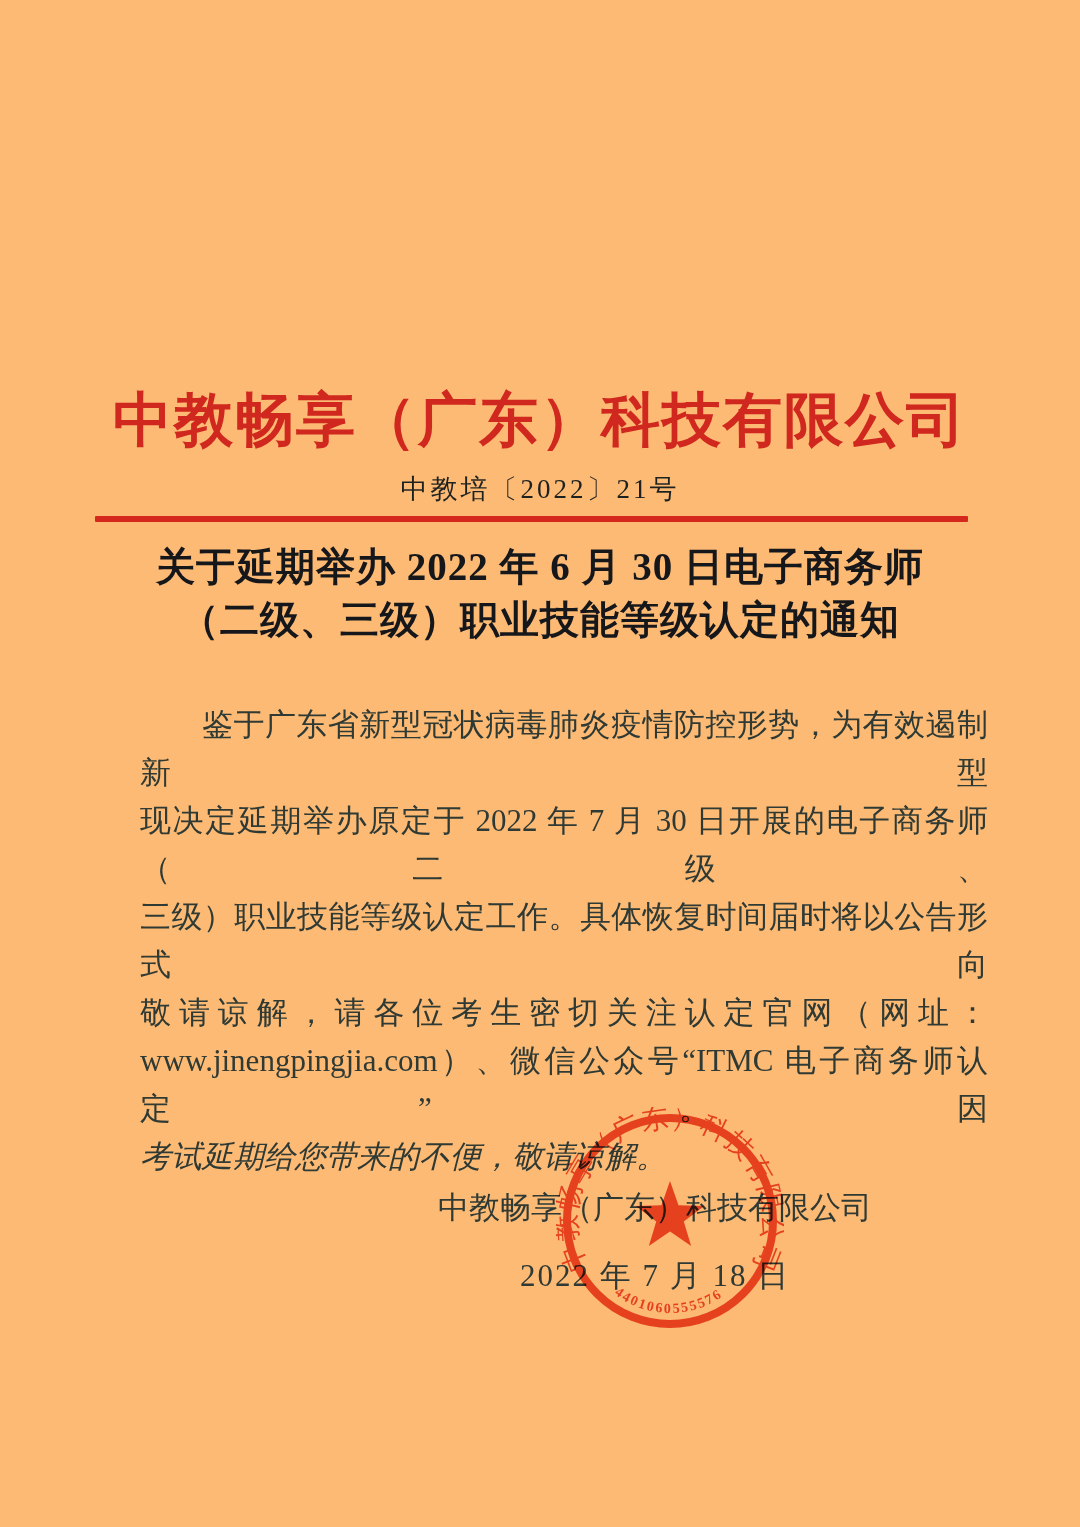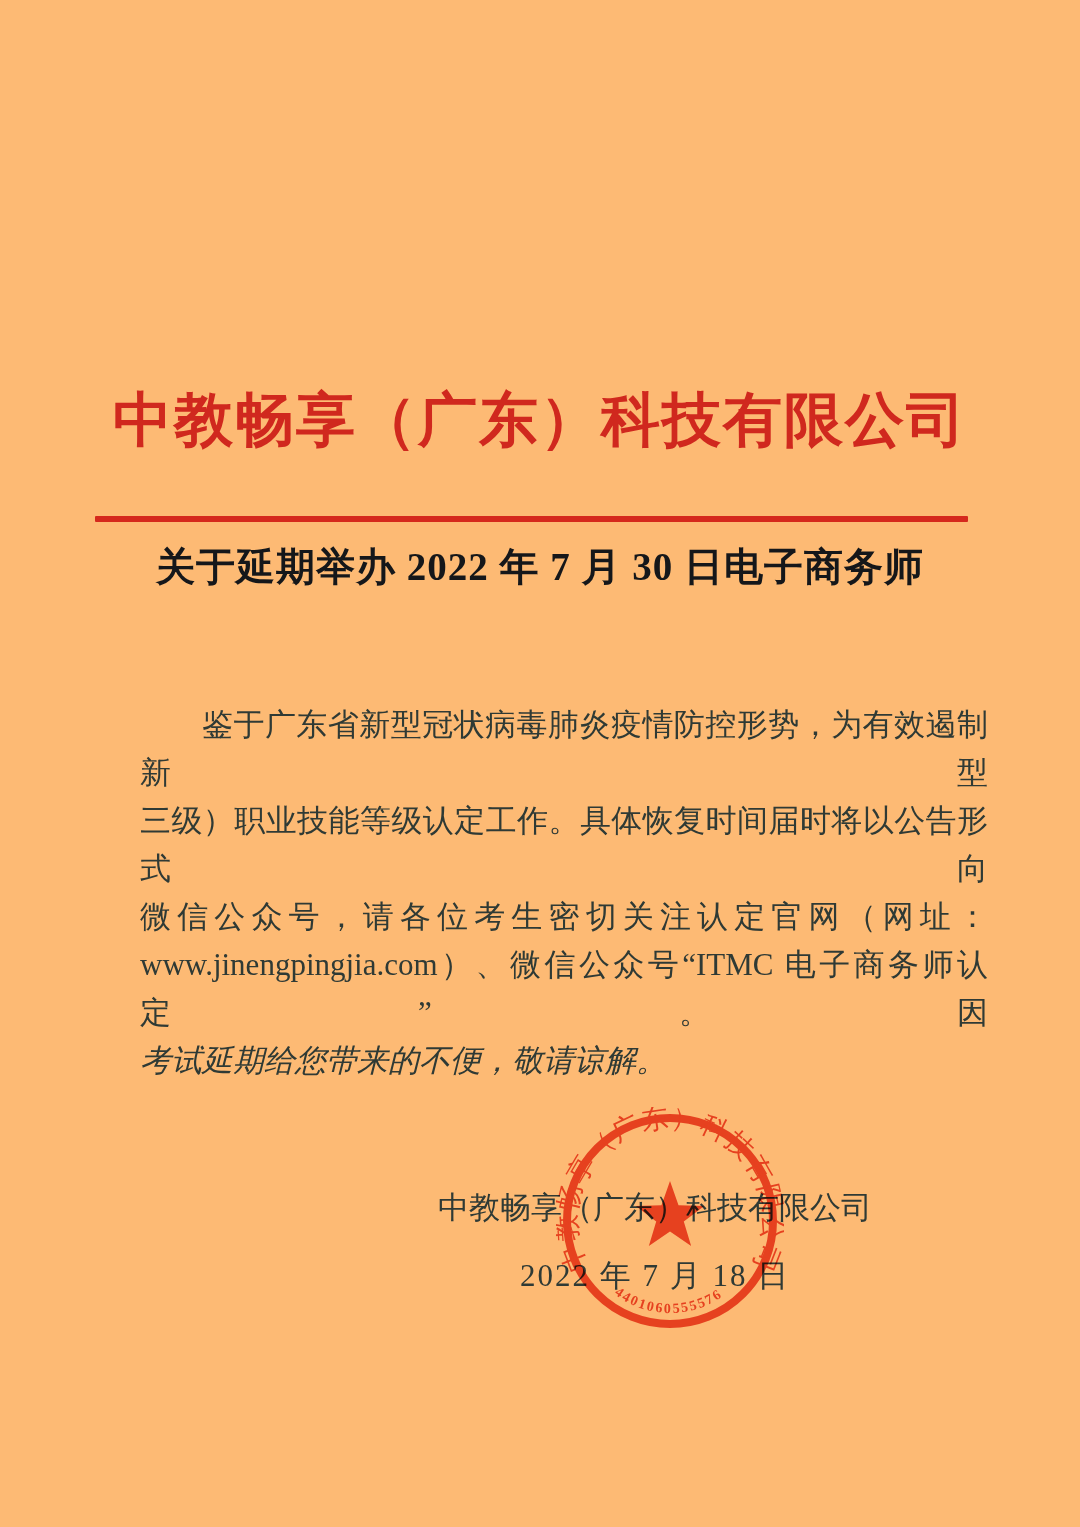--- a/index.html
+++ b/index.html
@@ -70,31 +70,34 @@
   .stamp .arc{ fill:none; stroke:none; }
   .stamp text{ font-family:"Liberation Serif","DejaVu Serif",serif; }
 </style>
 </head>
 <body>
 
 <div class="page">
 
   <div class="company-title">中教畅享（广东）科技有限公司</div>
 
+  <div class="doc-number">中教培〔2022〕21号</div>
 
   <div class="divider"></div>
 
   <div class="notice-title">
-    <div>关于延期举办 2022 年 7 月 30 日电子商务师</div>
+    <div>关于延期举办 2022 年 6 月 30 日电子商务师</div>
+    <div>（二级、三级）职业技能等级认定的通知</div>
   </div>
 
   <div class="body-text">
     <div class="body-line first">鉴于广东省新型冠状病毒肺炎疫情防控形势，为有效遏制新型</div>
+    <div class="body-line">现决定延期举办原定于 2022 年 7 月 30 日开展的电子商务师（二级、</div>
     <div class="body-line">三级）职业技能等级认定工作。具体恢复时间届时将以公告形式向</div>
-    <div class="body-line">微信公众号，请各位考生密切关注认定官网（网址：</div>
+    <div class="body-line">敬请谅解，请各位考生密切关注认定官网（网址：</div>
     <div class="body-line">www.jinengpingjia.com）、微信公众号“ITMC 电子商务师认定”。因</div>
     <div class="body-line last">考试延期给您带来的不便，敬请谅解。</div>
   </div>
 
   <div class="signature">
     <div class="sig-company">中教畅享（广东）科技有限公司</div>
     <div class="sig-date">2022 年 7 月 18 日</div>
   </div>
 
   <svg class="stamp" viewBox="-114 -114 228 228" xmlns="http://www.w3.org/2000/svg">

